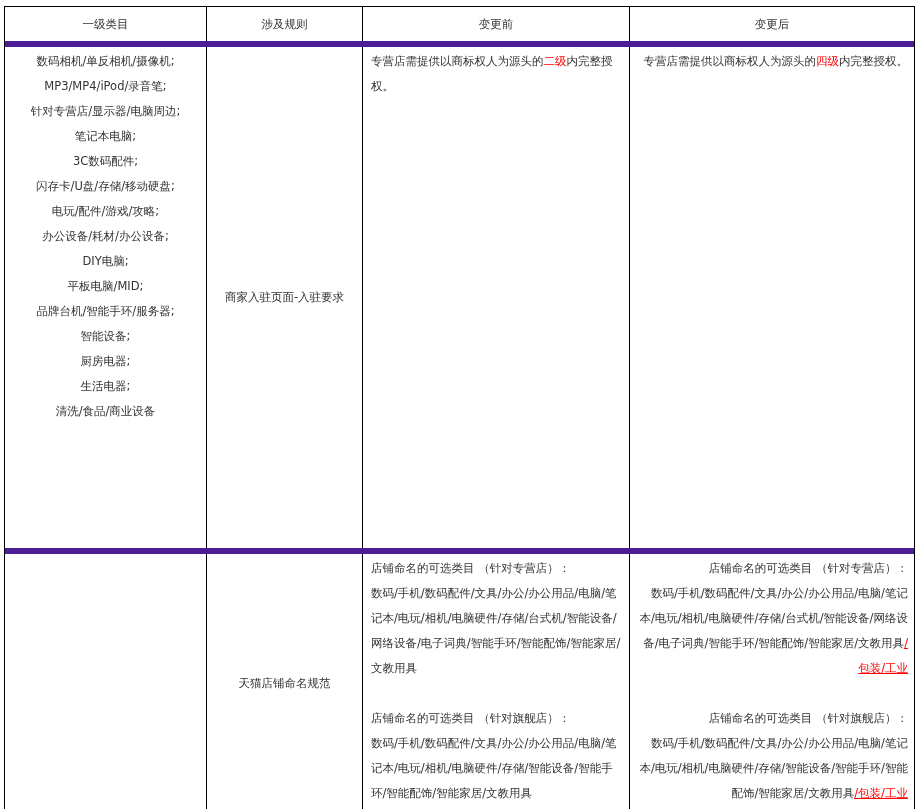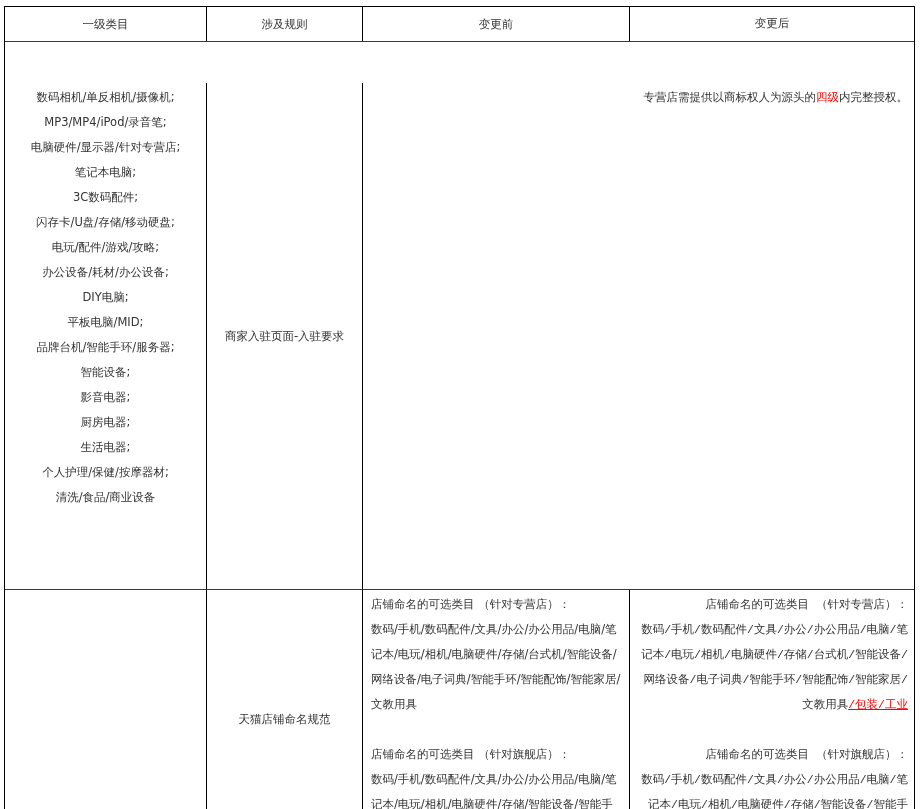--- a/index.html
+++ b/index.html
@@ -1,28 +1,28 @@
 <!DOCTYPE html>
 <html><head>
   <meta charset="utf-8">
   <style>
     html, body { margin: 0; padding: 0; background: #ffffff; }
     body { width: 921px; height: 809px; position: relative; overflow: hidden;
            font-family: "DejaVu Sans", "Liberation Sans", sans-serif; color: #333333; }
     .tbl { position: absolute; left: 4px; top: 6px; width: 911px; border: 1px solid #000; box-sizing: border-box; }
-    .row { display: flex; border-bottom: 1px solid #4c1d95; box-sizing: border-box; }
+    .row { display: flex; border-bottom: 6px solid #4c1d95; box-sizing: border-box; }
     .row:last-child { border-bottom: none; }
     .cell { box-sizing: border-box; border-right: 1px solid #000; font-size: 11.5px; line-height: 25px; }
     .cell:last-child { border-right: none; text-align: right; }
     .c1 { width: 202px; }
     .c2 { width: 156px; }
     .c3 { width: 267px; }
-    .c4 { flex: 1; font-family: Liberation Mono, monospace; }
+    .c4 { flex: 1; }
     .hdr .cell { height: 34px; line-height: 34px; text-align: center; }
-    .r1 { height: 507px; margin-top: 41px; }
+    .r1 { height: 507px; }
     .r2 { height: 258px; }
     .center { text-align: right; display: flex; align-items: center; justify-content: center; }
     .cat-list { text-align: center; padding-top: 2px; }
     .cat-list div { height: 25px; line-height: 25px; white-space: nowrap; }
     .txt { padding: 2px 6px 0 8px; word-break: break-all; }
     .red { color: #ff0000; }
     .u { text-decoration: underline; }
     .gap { height: 25px; }
   </style>
 </head>
@@ -33,38 +33,39 @@
     <div class="cell c1">一级类目</div>
     <div class="cell c2">涉及规则</div>
     <div class="cell c3">变更前</div>
     <div class="cell c4">变更后</div>
   </div>
 
   <div class="row r1">
     <div class="cell c1 cat-list">
       <div>数码相机/单反相机/摄像机;</div>
       <div>MP3/MP4/iPod/录音笔;</div>
-      <div>电脑硬件/显示器/针对专营店;</div>
+      <div>针对专营店/显示器/电脑周边;</div>
       <div>笔记本电脑;</div>
       <div>3C数码配件;</div>
       <div>闪存卡/U盘/存储/移动硬盘;</div>
       <div>电玩/配件/游戏/攻略;</div>
       <div>办公设备/耗材/办公设备;</div>
       <div>DIY电脑;</div>
       <div>平板电脑/MID;</div>
       <div>品牌台机/智能手环/服务器;</div>
       <div>智能设备;</div>
-      <div>影音电器;</div>
       <div>厨房电器;</div>
       <div>生活电器;</div>
-      <div>个人护理/保健/按摩器材;</div>
       <div>清洗/食品/商业设备</div>
     </div>
     <div class="cell c2 center">
       <span>商家入驻页面-入驻要求</span>
+    </div>
+    <div class="cell c3 txt">
+      <span>专营店需提供以商标权人为源头的</span><span class="red">二级</span><span>内完整授权。</span>
     </div>
     <div class="cell c4 txt">
       <span>专营店需提供以商标权人为源头的</span><span class="red">四级</span><span>内完整授权。</span>
     </div>
   </div>
 
   <div class="row r2">
     <div class="cell c1"></div>
     <div class="cell c2 center">
       <span>天猫店铺命名规范</span>

